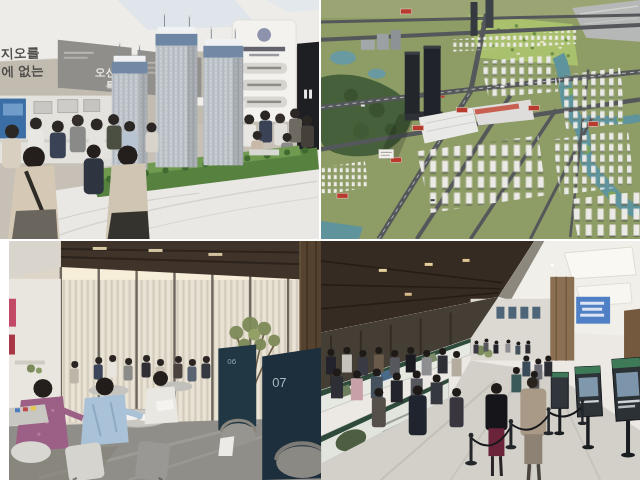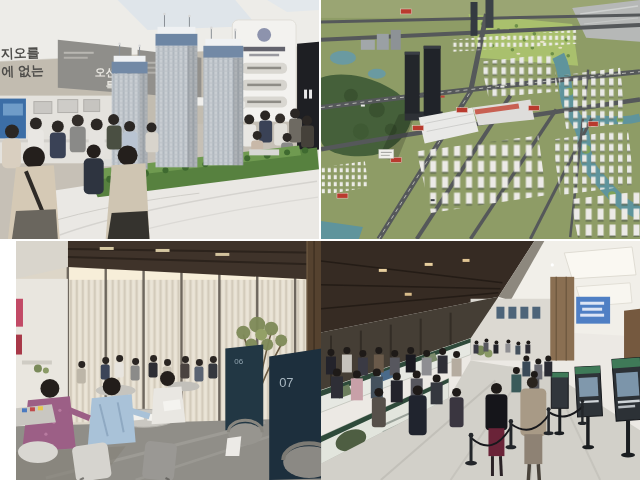--- a/index.html
+++ b/index.html
@@ -2,21 +2,21 @@
 <html><head>
 <meta charset="utf-8">
 <style>
   html,body{margin:0;padding:0;background:#ffffff;}
   #collage{position:relative;width:640px;height:480px;background:#ffffff;overflow:hidden;
            font-family:"Liberation Sans",sans-serif;}
   .ph{position:absolute;width:319px;height:239px;margin:0;padding:0;overflow:hidden;background:#888;}
   .ph svg{display:block;width:100%;height:100%;}
   #ph-tl{left:0;top:0;}
   #ph-tr{left:321px;top:0;}
-  #ph-bl{left:16px;top:241px;}
+  #ph-bl{left:9px;top:241px;}
   #ph-br{left:321px;top:241px;}
   text{font-family:"Liberation Sans","DejaVu Sans",sans-serif;}
 </style>
 </head>
 <body>
 
 <div id="collage">
 
   <figure id="ph-tl" class="ph">
     <svg viewBox="0 0 320 240" preserveAspectRatio="none" aria-hidden="true">

